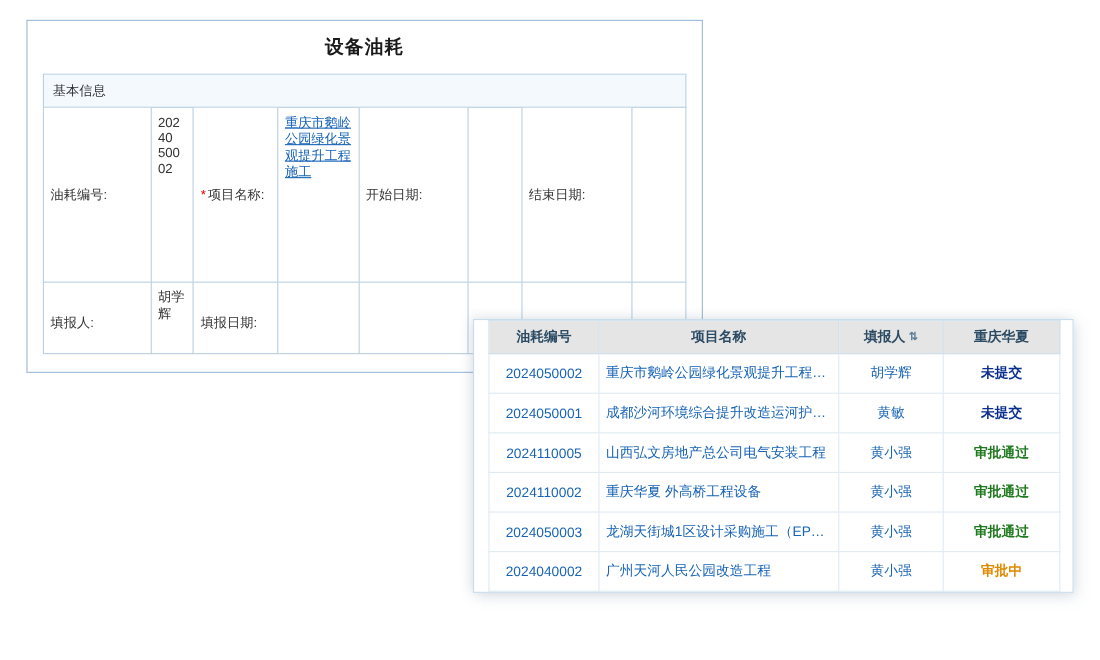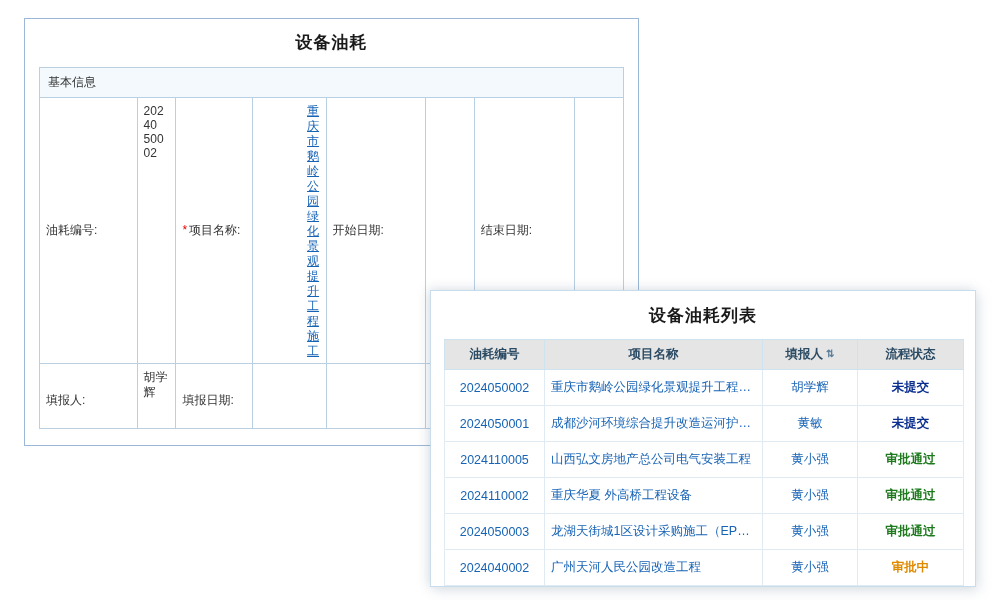--- a/index.html
+++ b/index.html
@@ -79,21 +79,20 @@
     color: #e60000;
     margin-right: 2px;
   }
 
   .val-link {
     color: #1763b6;
     text-decoration: underline;
     cursor: pointer;
     line-height: 15px;
     display: inline-block;
-    margin-left: 48px;
   }
 
   .val-plain {
     color: #333;
     line-height: 15px;
   }
 
   .code-cell {
     font-size: 12px;
     color: #333;
@@ -225,36 +224,35 @@
           <td></td>
           <td></td>
         </tr>
 
       </tbody>
         </table>
     </div>
   </div>
 
   <div class="list-panel">
-    <div class="list-title">设备油耗列表</div>
 
     <div class="list-wrap">
       <table class="list-table">
         <colgroup>
           <col style="width:100px">
           <col style="width:218px">
           <col style="width:95px">
           <col style="width:106px">
         </colgroup>
         <thead>
           <tr>
             <th><span>油耗编号</span></th>
             <th><span>项目名称</span></th>
             <th><span>填报人</span><span class="sort-icon">⇅</span></th>
-            <th><span>流程状态</span></th>
+            <th><span>重庆华夏</span></th>
           </tr>
         </thead>
         <tbody>
           <tr>
             <td class="c-code">2024050002</td>
             <td class="c-name">重庆市鹅岭公园绿化景观提升工程…</td>
             <td class="c-person">胡学辉</td>
             <td class="c-status" style="color:#0a2f8f">未提交</td>
           </tr>
           <tr>

